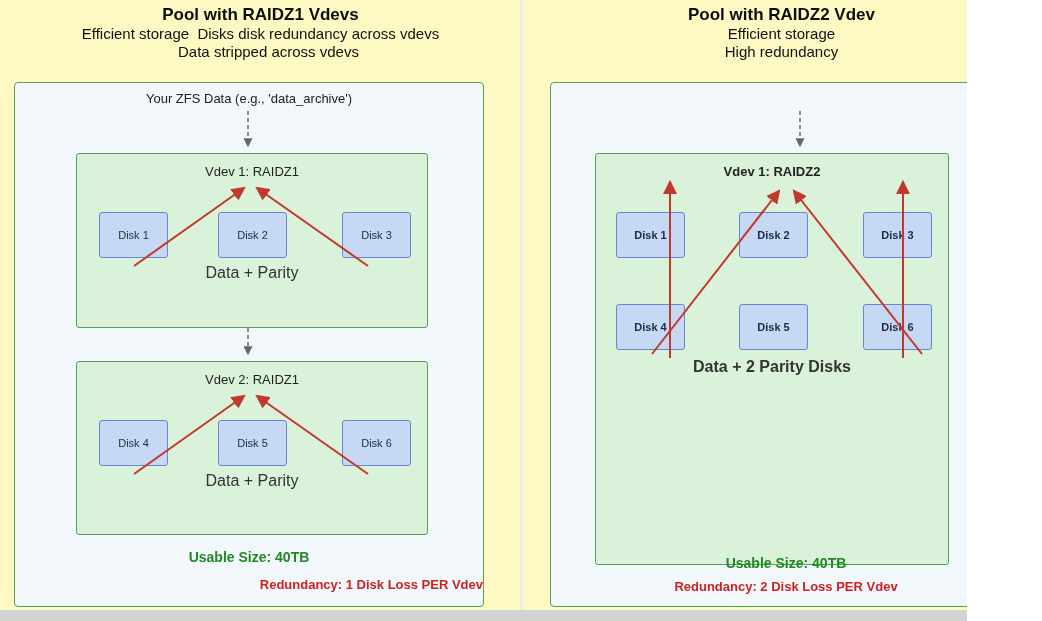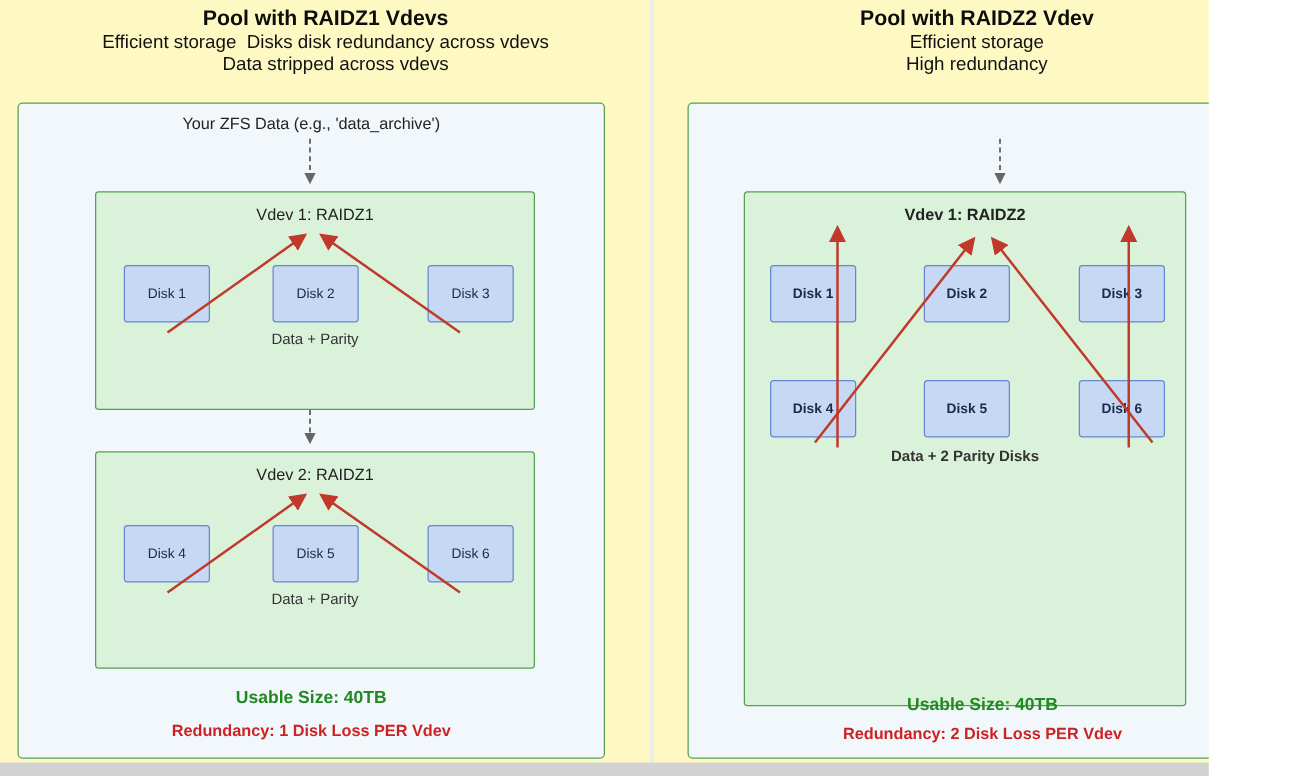--- a/index.html
+++ b/index.html
@@ -18,21 +18,21 @@
   .box-vdev { position:absolute; background:var(--vdev_fill,#daf2da);
               border:1px solid var(--vdev_border,#55a055); border-radius:3px; }
   .disk { position:absolute; width:67px; height:44px; background:var(--disk_fill,#c6d8f4);
           border:1px solid var(--disk_border,#6688cc); border-radius:3px;
           display:flex; align-items:center; justify-content:center;
           font-size:11px; color:#1a2a4a; }
 
   .ct { position:absolute; left:0; right:0; text-align:center; }
   .pool-label { top:8px; font-size:13px; color:#222; }
   .vdev-label { top:10px; font-size:13px; color:#222; }
-  .note { font-size:12px; color:#333; }
+  .note { font-size:16px; color:#333; }
   .usable { font-weight:bold; font-size:14px; color:var(--usable_green,#228822); }
   .redund { font-weight:bold; font-size:13px; color:var(--redundancy_red,#cc2222); }
 
   .overlay { position:absolute; left:0; top:0; pointer-events:none; z-index:5; }
   .dashed path { stroke:var(--gray_arrow,#666666); stroke-width:1.5; stroke-dasharray:4 3; fill:none; }
   .redlines path { stroke:var(--arrow_red,#c0392b); stroke-width:2; fill:none; }
   .mk-red { fill:var(--arrow_red,#c0392b); }
   .mk-gray { fill:var(--gray_arrow,#666666); }
 </style>
 </head>
@@ -87,21 +87,21 @@
 
       <div class="box-vdev" style="left:61px; top:278px; width:350px; height:172px;">
         <div class="ct vdev-label">Vdev 2: RAIDZ1</div>
         <div class="disk" style="left:22px; top:58px;">Disk 4</div>
         <div class="disk" style="left:141px; top:58px;">Disk 5</div>
         <div class="disk" style="left:265px; top:58px;">Disk 6</div>
         <div class="ct note" style="top:110px;">Data + Parity</div>
       </div>
 
       <div class="ct usable" style="top:466px;">Usable Size: 40TB</div>
-      <div class="ct redund" style="top:494px;">Redundancy: 1 Disk Loss PER Vdev</div>
+      <div class="ct redund" style="top:494px;text-align:right;">Redundancy: 1 Disk Loss PER Vdev</div>
     </div>
   </div>
 
   <div class="panel" style="left:521px;">
     <div class="panel-title">Pool with RAIDZ2 Vdev</div>
     <div class="panel-sub" style="top:43px;">High redundancy</div>
     <div class="panel-sub" style="top:25px;">Efficient storage</div>
 
     <div class="box-pool" style="left:29px; top:82px; width:470px; height:523px;">
 

